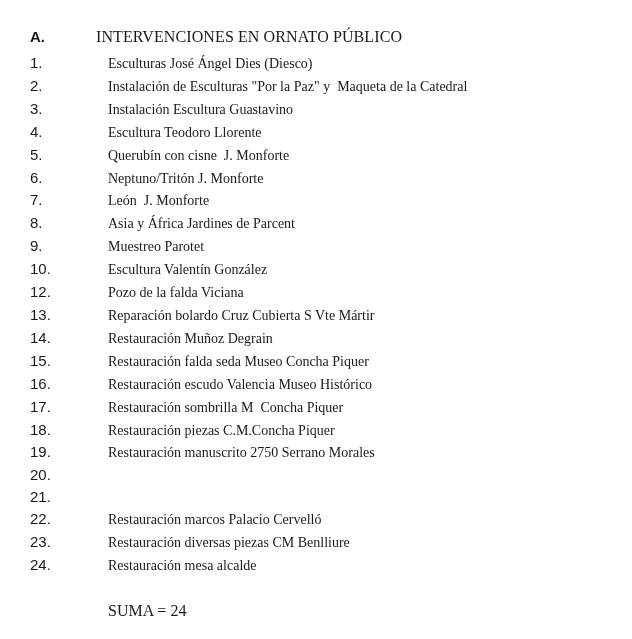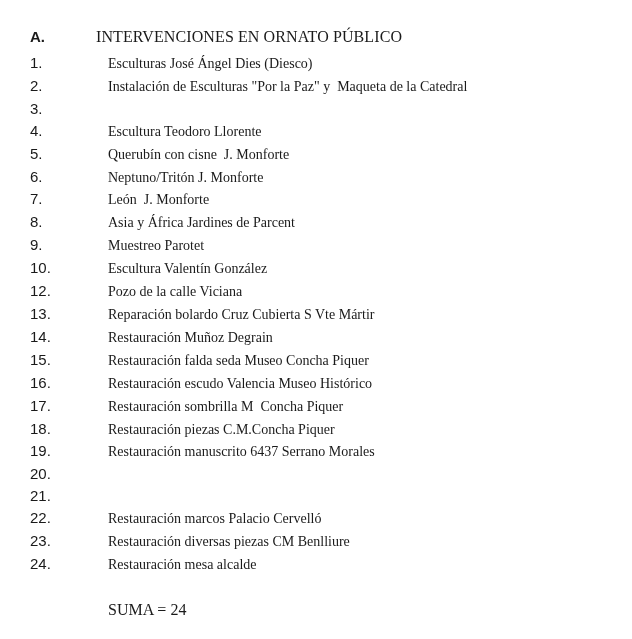--- a/index.html
+++ b/index.html
@@ -74,20 +74,21 @@
       <span class="item-text">Esculturas José Ángel Dies (Diesco)</span>
     </div>
 
     <div class="row">
       <span class="num-col">2.</span>
       <span class="item-text">Instalación de Esculturas "Por la Paz" y  Maqueta de la Catedral</span>
     </div>
 
     <div class="row">
       <span class="num-col">3.</span>
+      <span class="item-text">Instalación Escultura Guastavino</span>
     </div>
 
     <div class="row">
       <span class="num-col">4.</span>
       <span class="item-text">Escultura Teodoro Llorente</span>
     </div>
 
     <div class="row">
       <span class="num-col">5.</span>
       <span class="item-text">Querubín con cisne  J. Monforte</span>
@@ -114,21 +115,21 @@
     </div>
 
     <div class="row">
       <span class="num-col">10.</span>
       <span class="item-text">Escultura Valentín González</span>
     </div>
 
 
     <div class="row">
       <span class="num-col">12.</span>
-      <span class="item-text">Pozo de la calle Viciana</span>
+      <span class="item-text">Pozo de la falda Viciana</span>
     </div>
 
     <div class="row">
       <span class="num-col">13.</span>
       <span class="item-text">Reparación bolardo Cruz Cubierta S Vte Mártir</span>
     </div>
 
     <div class="row">
       <span class="num-col">14.</span>
       <span class="item-text">Restauración Muñoz Degrain</span>
@@ -149,21 +150,21 @@
       <span class="item-text">Restauración sombrilla M  Concha Piquer</span>
     </div>
 
     <div class="row">
       <span class="num-col">18.</span>
       <span class="item-text">Restauración piezas C.M.Concha Piquer</span>
     </div>
 
     <div class="row">
       <span class="num-col">19.</span>
-      <span class="item-text">Restauración manuscrito 6437 Serrano Morales</span>
+      <span class="item-text">Restauración manuscrito 2750 Serrano Morales</span>
     </div>
 
     <div class="row">
       <span class="num-col">20.</span>
     </div>
 
     <div class="row">
       <span class="num-col">21.</span>
     </div>
 

